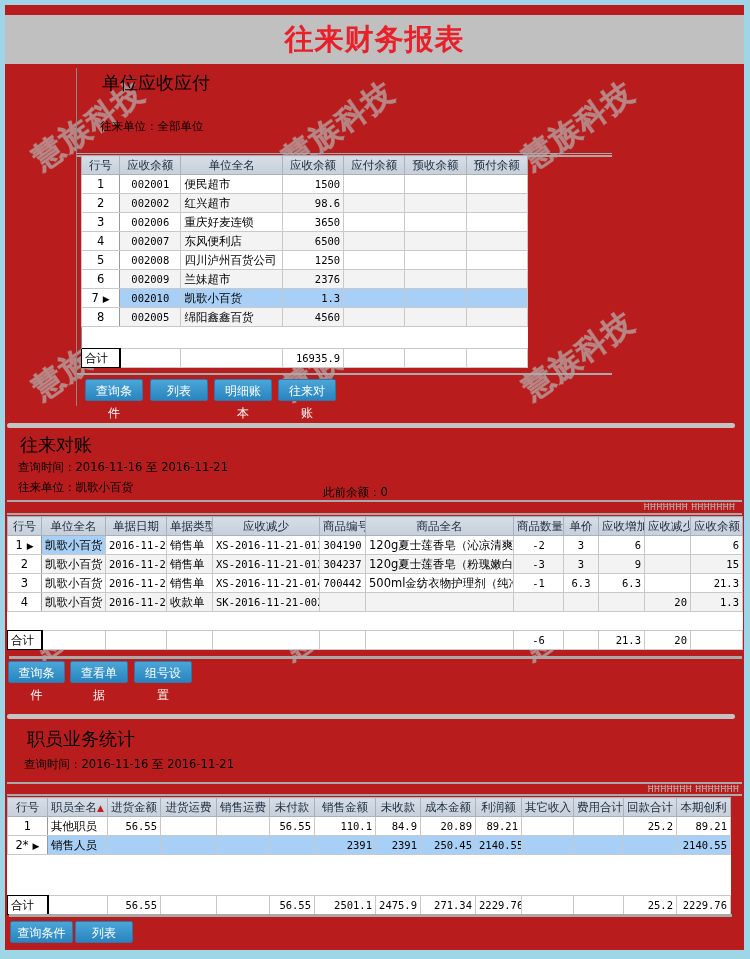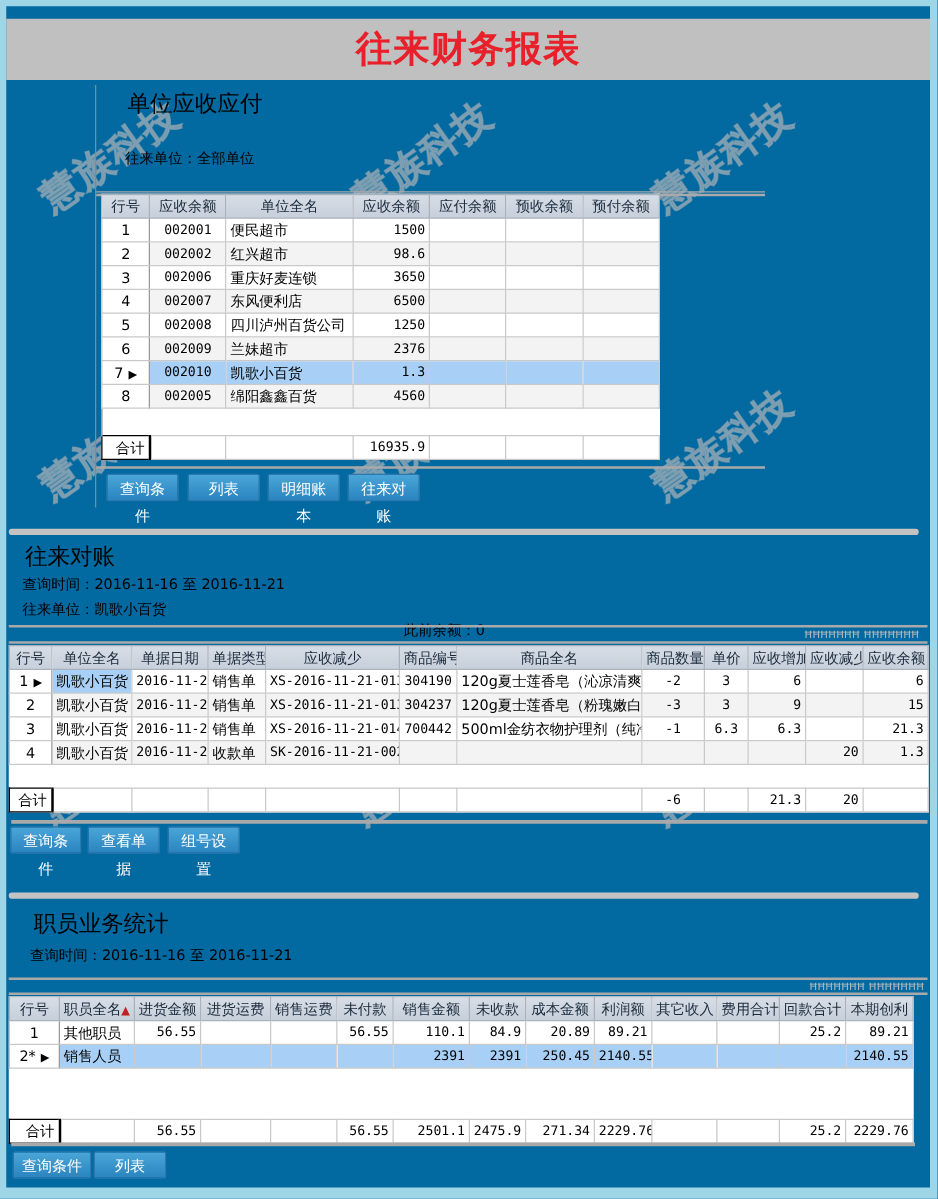--- a/index.html
+++ b/index.html
@@ -6,21 +6,21 @@
   html, body { width: 750px; height: 959px; overflow: hidden; }
   body {
     background: #9ed6e8;
     font-family: "DejaVu Sans", "Liberation Sans", sans-serif;
     font-size: 12px;
     color: #000;
     position: relative;
   }
   .page {
     position: absolute; left: 5px; top: 5px; width: 739px; height: 945px;
-    background: #0369a1;
+    background: #b91c1c;
     text-decoration: underline;
   }
   .title-bar {
     position: absolute; left: 0; top: 10px; width: 739px; height: 49px;
     background: #c0c0c0;
     text-align: center;
   }
   .title-bar span {
     display: inline-block; line-height: 49px;
     color: #e8202a; font-size: 29px; font-weight: bold; letter-spacing: 1px;
@@ -45,21 +45,21 @@
   }
   table.grid td.rn { text-align: center; background: #fff; border-right: 1px solid #999; }
   table.grid td.num { text-align: right; font-family: "DejaVu Sans Mono", "Liberation Mono", monospace; font-size: 10.5px; }
   table.grid td.mono { font-family: "DejaVu Sans Mono", "Liberation Mono", monospace; font-size: 10.5px; text-align: center; }
   table.grid tr.sel td { background: #a8d0f6; }
   table.grid tr.sel td.rn { background: #fff; }
   table.grid tr.alt td { background: #f3f3f3; }
   table.grid tr.alt td.rn { background: #fff; }
   .sel-cell { background: #a8d0f6 !important; }
   .arrow { font-size: 9px; margin-left: 4px; }
-  .total-label { border: 1px solid #000 !important; border-right: 2px solid #000 !important; text-align: right; }
+  .total-label { border: 1px solid #000 !important; border-right: 2px solid #000 !important; text-align: left; }
   .btn {
     position: absolute; height: 22px; padding: 0 6px;
     background: linear-gradient(#4aa6d8, #2a84bf);
     color: #fff; font-size: 12px; line-height: 22px; text-align: center;
     border-radius: 2px; border: 1px solid #2a78ad; cursor: pointer;
     font-family: "DejaVu Sans", "Liberation Sans", sans-serif;
   }
   .scroll-ind { position: absolute; font-size: 8px; color: #bbb; letter-spacing: -1px; }
   .watermark {
     position: absolute; color: rgba(200,200,200,0.35); font-size: 30px; font-weight: bold;
@@ -205,21 +205,21 @@
 
   <button class="btn" style="left:80px;top:374px;width:58px;">查询条件</button>
   <button class="btn" style="left:145px;top:374px;width:58px;">列表</button>
   <button class="btn" style="left:209px;top:374px;width:58px;">明细账本</button>
   <button class="btn" style="left:273px;top:374px;width:58px;">往来对账</button>
 
   <div class="sep-gray" style="left:2px;top:418px;width:728px;"></div>
   <div class="abs h2" style="left:15px;top:428px;">往来对账</div>
   <div class="abs small" style="left:13px;top:455px;">查询时间：2016-11-16 至 2016-11-21</div>
   <div class="abs small" style="left:13px;top:475px;">往来单位：凯歌小百货</div>
-  <div class="abs small" style="left:318px;top:492px;">此前余额：0</div>
+  <div class="abs small" style="left:318px;top:480px;">此前余额：0</div>
   <div class="hline" style="left:2px;top:495px;width:735px;"></div>
   <div class="scroll-ind" style="left:638px;top:498px;">ĦĦĦĦĦĦĦ&nbsp;&nbsp;ĦĦĦĦĦĦĦ</div>
   <div class="hline" style="left:2px;top:508px;width:735px;"></div>
 
   <table class="grid" style="left:2px;top:511px;width:735px;">
     <colgroup>
       <col style="width:34px">
         <col style="width:64px">
         <col style="width:61px">
         <col style="width:46px">

